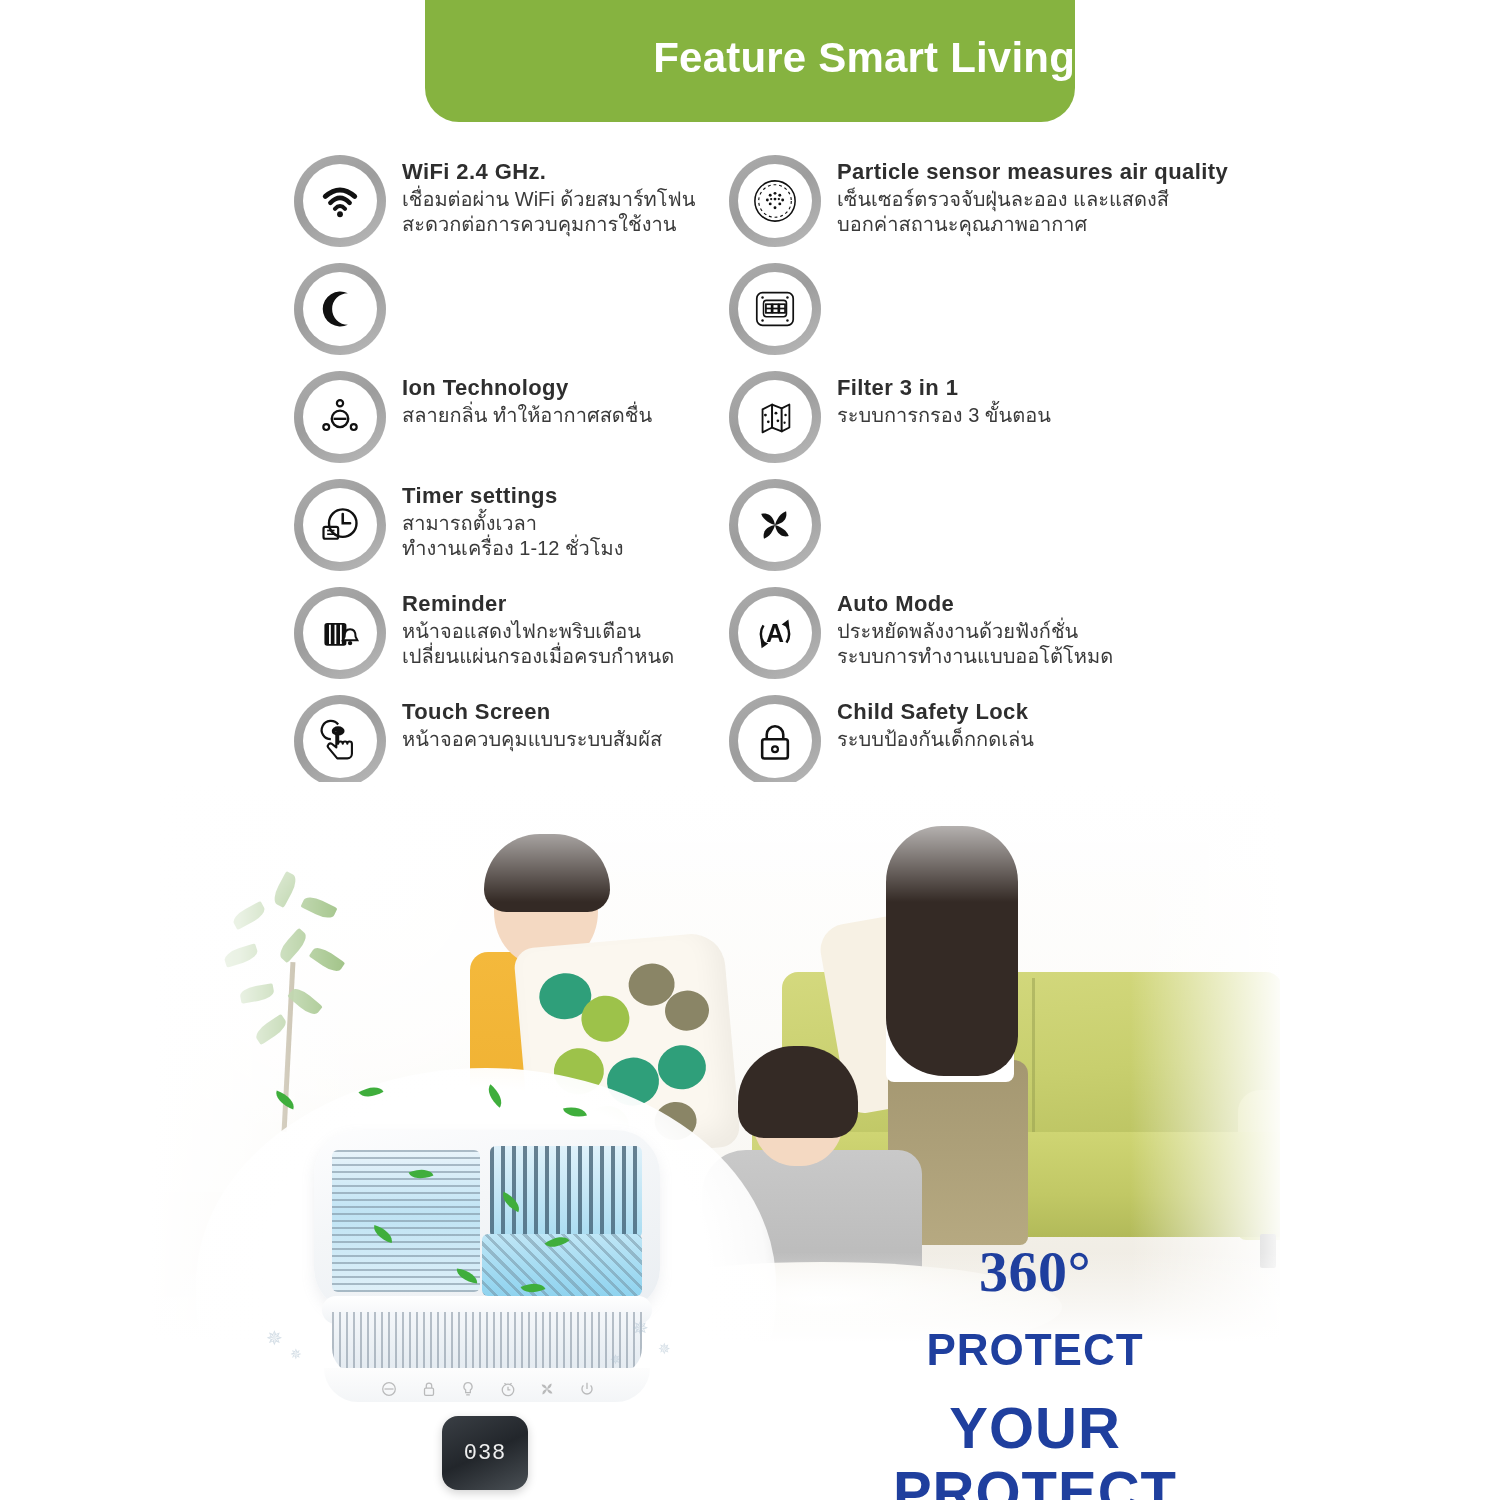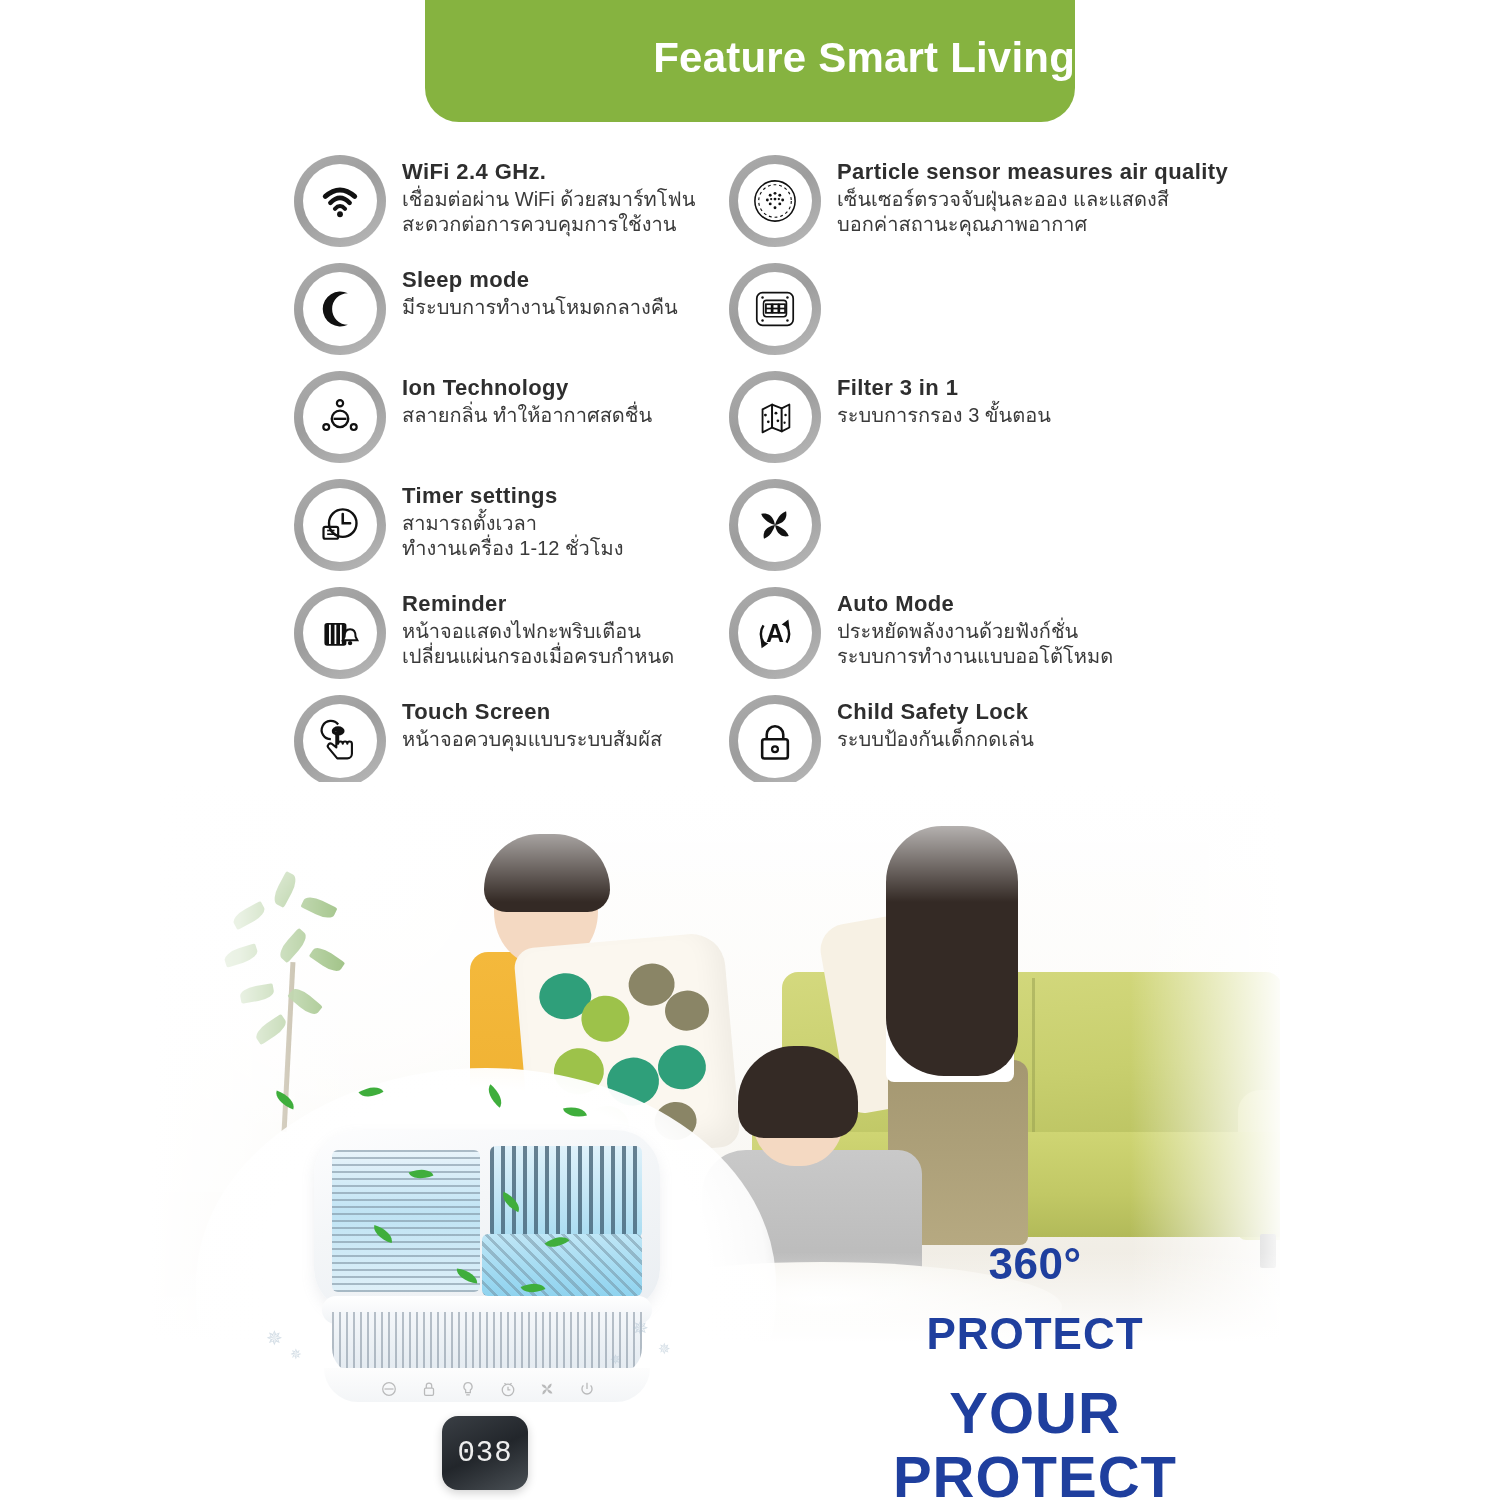--- a/index.html
+++ b/index.html
@@ -327,21 +327,21 @@
   .led-display {
     position: absolute; left: 128px; top: 286px; width: 86px; height: 74px;
     background: linear-gradient(155deg, #3a3f45 0%, #22262b 50%, #4a5055 100%);
     border-radius: 16px;
     display: flex; align-items: center; justify-content: center;
     box-shadow: 0 3px 10px rgba(0,0,0,0.18);
   }
   .led-value {
     color: rgba(255,255,255,0.92);
     font-family: "Liberation Mono", "DejaVu Sans Mono", monospace;
-    font-size: 29px;
+    font-size: 22px;
     letter-spacing: 1px;
   }
   .leaf {
     position: absolute;
     width: 22px; height: 12px;
     background: #3fae3c;
     border-radius: 0 100% 0 100%;
     transform-origin: center;
   }
   .sparkle {
@@ -354,21 +354,21 @@
   .headline {
     position: absolute;
     left: 800px;
     top: 1240px;
     width: 470px;
     text-align: center;
     color: #1f3f9e;
     font-weight: bold;
     line-height: 1.1;
   }
-  .hl-360 { font-size: 44px; letter-spacing: 0.5px; }
+  .hl-360 { font-size: 58px; letter-spacing: 0.5px; font-family: Liberation Serif, serif; }
   .hl-protect { font-size: 44px; letter-spacing: 1px; margin-top: 22px; }
   .hl-family { font-size: 58px; letter-spacing: 1px; margin-top: 22px; }
 </style>
 </head>
 <body>
 
 <div class="page">
 
   <div class="header-banner">
     <div class="header-title">Feature Smart Living</div>
@@ -398,24 +398,20 @@
         </div>
       </div>
 
       <div class="feature-row" style="top:108px">
         <div class="icon-circle">
           <span class="icon-glyph">
             <svg viewBox="0 0 48 48" width="42" height="42">
               <path d="M33 6 A20 20 0 1 0 33 42 A16.5 16.5 0 1 1 33 6 Z" fill="#111"></path>
             </svg>
           </span>
-        </div>
-        <div class="feature-text">
-          <div class="feature-title">Sleep mode</div>
-          <div class="feature-desc">มีระบบการทำงานโหมดกลางคืน</div>
         </div>
       </div>
 
       <div class="feature-row" style="top:216px">
         <div class="icon-circle">
           <span class="icon-glyph">
             <svg viewBox="0 0 48 48" width="44" height="44">
               <circle cx="24" cy="26" r="9" fill="none" stroke="#111" stroke-width="2.6"></circle>
               <line x1="17" y1="26" x2="31" y2="26" stroke="#111" stroke-width="2.6"></line>
               <circle cx="24" cy="9" r="3.4" fill="none" stroke="#111" stroke-width="2.4"></circle>

